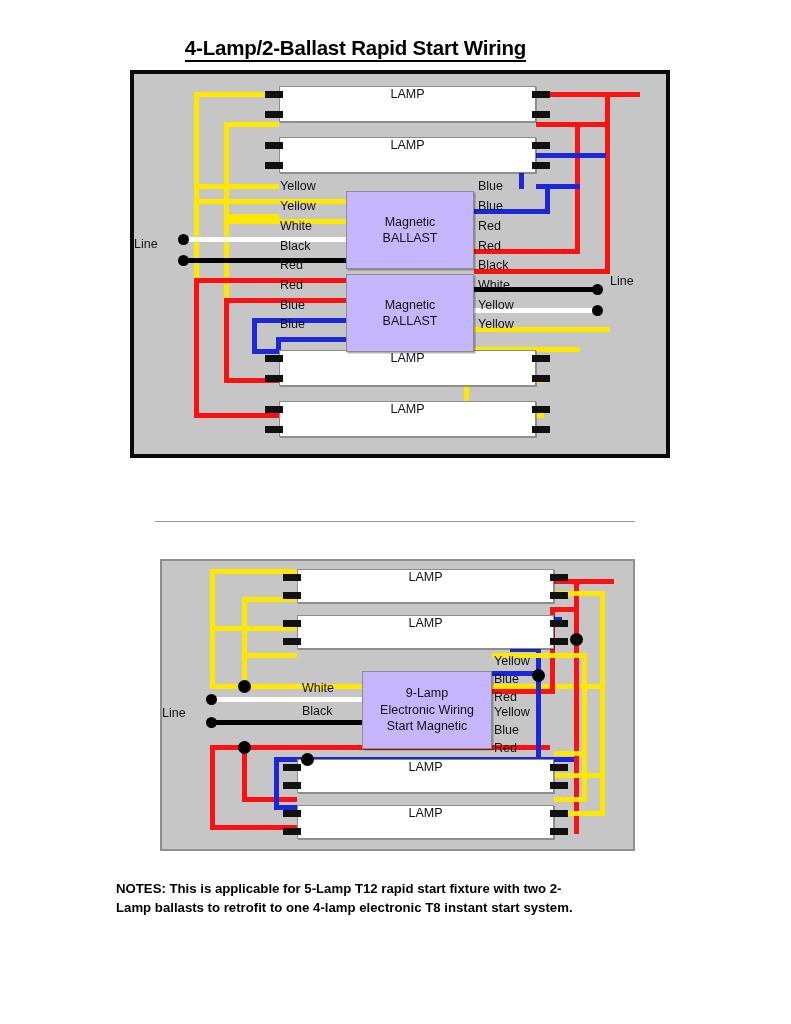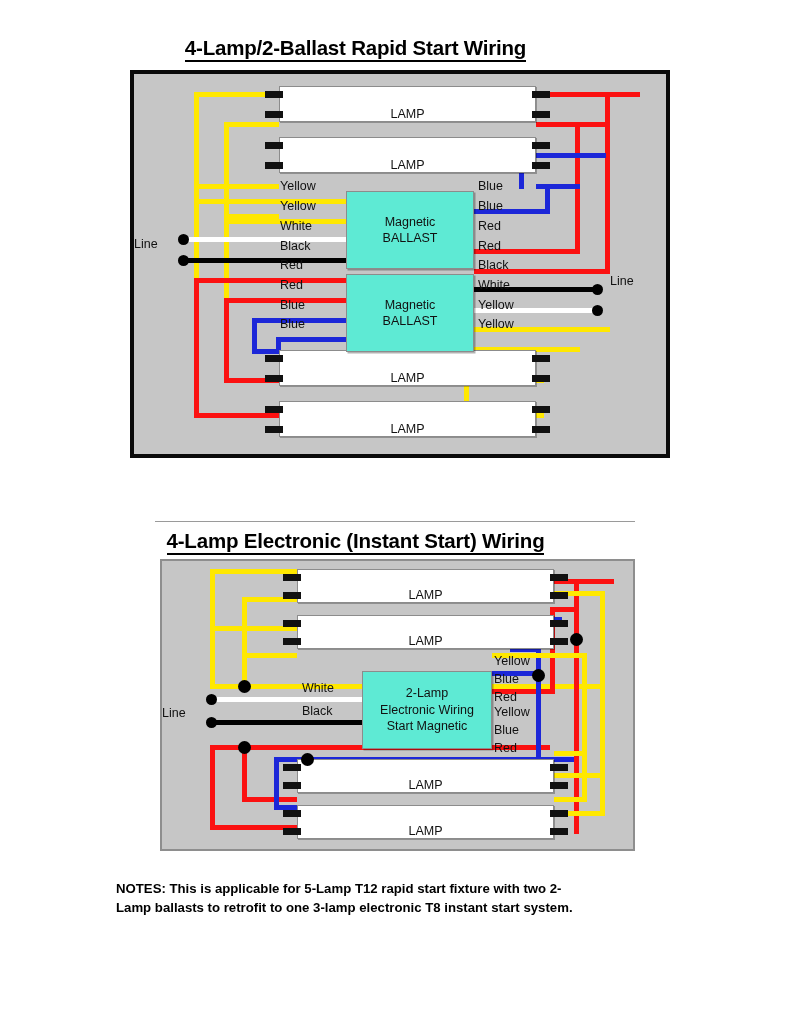--- a/index.html
+++ b/index.html
@@ -22,27 +22,27 @@
 
   
   .panel{position:absolute;background:#c6c6c6;box-sizing:border-box;}
   .panel.thick{border:4px solid #0a0a0a;}
   .panel.thin{border:2px solid #8e8e8e;}
 
   
   .lamp{
     position:absolute;background:#ffffff;border:1.5px solid #8c8c8c;
     box-sizing:border-box;color:#111;font-size:12.5px;
-    display:flex;align-items:flex-end;justify-content:center;
+    display:flex;align-items:flex-start;justify-content:center;
     box-shadow:1px 1px 0 rgba(0,0,0,.28);
     z-index:6;
   }
   
   .ballast{
-    position:absolute;background:#5eead4;border:1.5px solid #8c8c8c;
+    position:absolute;background:#c4b5fd;border:1.5px solid #8c8c8c;
     box-sizing:border-box;color:#111;font-size:12.5px;
     display:flex;align-items:center;justify-content:center;
     text-align:center;line-height:1.32;
     box-shadow:1.5px 1.5px 0 rgba(0,0,0,.3);
     z-index:7;
   }
 
   
   .w{position:absolute;z-index:3;}
   .pin{position:absolute;background:#111;height:7px;z-index:8;}
@@ -197,23 +197,20 @@
     <div class="lbl" style="left:344px;top:145px;">Red</div>
     <div class="lbl" style="left:344px;top:165px;">Red</div>
     <div class="lbl" style="left:344px;top:184px;">Black</div>
     <div class="lbl" style="left:344px;top:204px;">White</div>
     <div class="lbl" style="left:344px;top:224px;">Yellow</div>
     <div class="lbl" style="left:344px;top:243px;">Yellow</div>
   </div>
 
   <div class="hrule" style="left:155px;top:521px;width:480px;"></div>
 
-  <div class="title" style="left:0;top:529px;">
-    <span>4-Lamp Electronic (Instant Start) Wiring</span>
-  </div>
 
   <div class="panel thin" style="left:160px;top:559px;width:475px;height:292px;">
 
     <div class="w" style="left:48px;top:8px;width:5px;height:120px;background:#ffe800;"></div>
     <div class="w" style="left:48px;top:8px;width:87px;height:5px;background:#ffe800;"></div>
     <div class="w" style="left:48px;top:65px;width:87px;height:5px;background:#ffe800;"></div>
     <div class="w" style="left:48px;top:123px;width:395px;height:5px;background:#ffe800;"></div>
 
     <div class="w" style="left:80px;top:36px;width:5px;height:92px;background:#ffe800;"></div>
     <div class="w" style="left:80px;top:36px;width:55px;height:5px;background:#ffe800;"></div>
@@ -301,35 +298,35 @@
     <div class="pin" style="left:388px;top:203px;width:18px;"></div>
     <div class="pin" style="left:388px;top:221px;width:18px;"></div>
 
     <div class="pin" style="left:121px;top:249px;width:18px;"></div>
     <div class="pin" style="left:121px;top:267px;width:18px;"></div>
     <div class="pin" style="left:388px;top:249px;width:18px;"></div>
     <div class="pin" style="left:388px;top:267px;width:18px;"></div>
 
     <div class="ballast" style="left:200px;top:110px;width:130px;height:78px;">
       <div>
-        <div>2-Lamp</div>
+        <div>9-Lamp</div>
         <div>Electronic Wiring</div>
         <div>Start Magnetic</div>
       </div>
     </div>
 
     <div class="lbl" style="left:140px;top:120px;">White</div>
     <div class="lbl" style="left:140px;top:143px;">Black</div>
 
     <div class="lbl" style="left:332px;top:93px;">Yellow</div>
     <div class="lbl" style="left:332px;top:111px;">Blue</div>
     <div class="lbl" style="left:332px;top:129px;">Red</div>
     <div class="lbl" style="left:332px;top:144px;">Yellow</div>
     <div class="lbl" style="left:332px;top:162px;">Blue</div>
     <div class="lbl" style="left:332px;top:180px;">Red</div>
   </div>
 
   <div class="notes" style="left:116px;top:879px;width:570px;">
     <div>NOTES: This is applicable for 5-Lamp T12 rapid start fixture with two 2-</div>
-    <div>Lamp ballasts to retrofit to one 3-lamp electronic T8 instant start system.</div>
+    <div>Lamp ballasts to retrofit to one 4-lamp electronic T8 instant start system.</div>
   </div>
 
 </div>
 
 </body></html>

